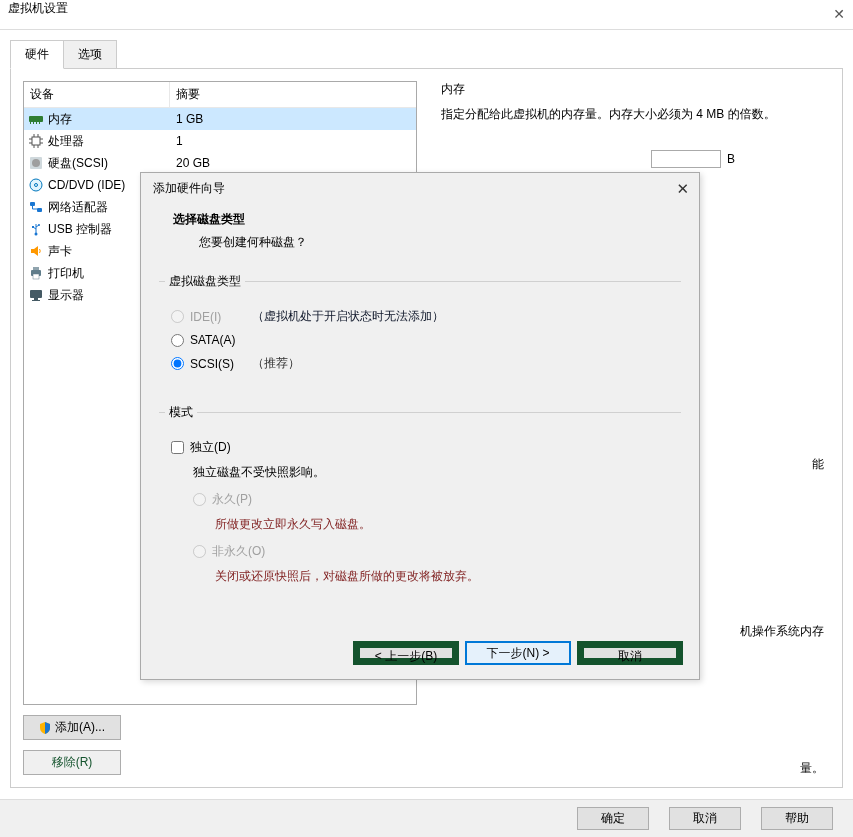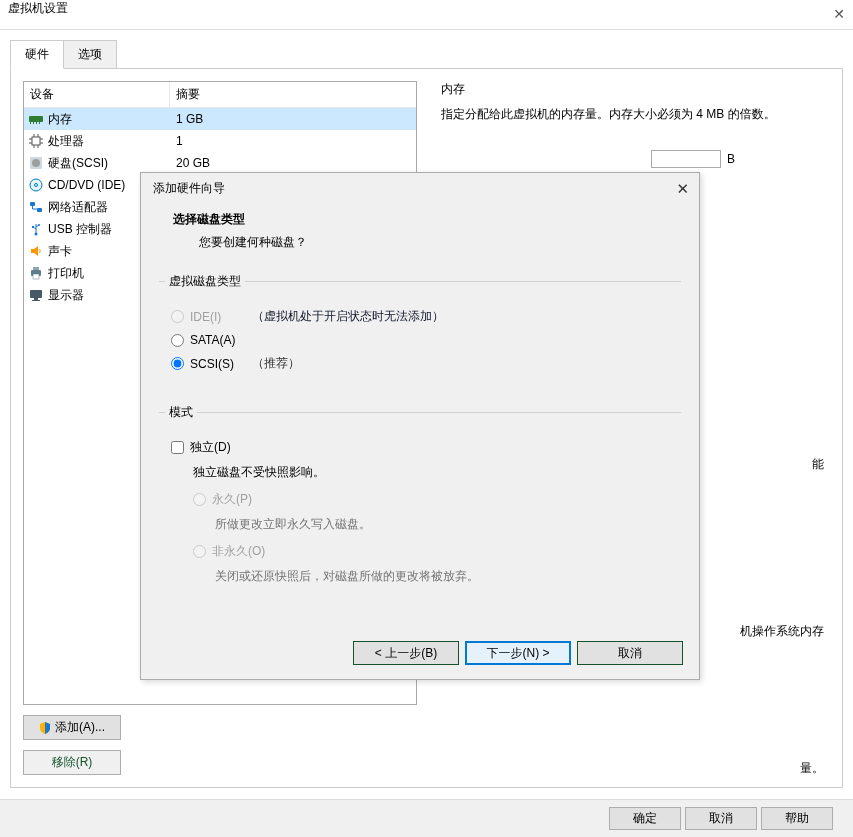--- a/index.html
+++ b/index.html
@@ -31,21 +31,21 @@
 .hw-btn.disabled { color: #14532d; background: #f0f0f0; cursor: default; }
 .shield-icon { width: 12px; height: 12px; display: inline-block; }
 
 .right-col { flex: 1; padding: 0 6px; }
 .right-heading { font-size: 12px; margin-bottom: 6px; }
 .right-text { font-size: 12px; line-height: 1.7; }
 .partial-box { border: 1px solid #aaa; height: 18px; width: 70px; margin-left: 210px; margin-top: 26px; }
 .partial-b { margin-left: 286px; margin-top: -16px; }
 .right-lower { margin-top: 290px; font-size: 12px; }
 
-.footer-buttons { position: absolute; right: 0; bottom: 0; width: 100%; height: 38px; border-top: 1px solid #ddd; background: #f0f0f0; display: flex; justify-content: flex-end; align-items: center; padding-right: 20px; gap: 4px; }
+.footer-buttons { position: absolute; right: 0; bottom: 0; width: 100%; height: 38px; border-top: 1px solid #ddd; background: #f0f0f0; display: flex; justify-content: flex-end; align-items: center; padding-right: 20px; gap: 20px; }
 .footer-btn { width: 72px; height: 23px; border: 1px solid #adadad; background: #e1e1e1; cursor: pointer; }
 
 
 .wizard { position: absolute; left: 140px; top: 172px; width: 560px; height: 508px; background: #f0f0f0; border: 1px solid #aaa; box-shadow: 2px 2px 6px rgba(0,0,0,0.15); z-index: 10; }
 .wizard-title { height: 30px; display: flex; align-items: center; padding: 0 12px; position: relative; font-size: 12px; }
 .wizard-close { position: absolute; right: 10px; top: 7px; font-size: 15px; color: #333; cursor: pointer; background: none; border: none; font-family: inherit; }
 .wizard-header { padding: 8px 32px 14px 32px; }
 .wizard-header-title { font-weight: bold; font-size: 12px; margin-bottom: 6px; }
 .wizard-header-sub { font-size: 12px; padding-left: 26px; }
 .wizard-body { padding: 8px 18px 0 18px; }
@@ -54,25 +54,25 @@
 legend { padding: 0 4px; font-size: 12px; }
 
 .radio-row, .check-row { display: flex; align-items: center; gap: 6px; margin: 8px 0 8px 6px; font-size: 12px; }
 .radio-row.disabled, .check-row.disabled { color: #a0a0a0; }
 .radio-row input[type=radio], .check-row input[type=checkbox] { width: 13px; height: 13px; }
 .radio-label { min-width: 56px; }
 .radio-hint { color: #333; }
 .radio-row.disabled .radio-hint { color: #0f172a; }
 
 .sub-indent { margin-left: 28px; }
-.sub-desc { font-size: 12px; color: #737373; margin: 4px 0 10px 50px; }
+.sub-desc { font-size: 12px; color: #7f1d1d; margin: 4px 0 10px 50px; }
 .sub-desc2 { font-size: 12px; margin: 4px 0 10px 28px; }
 
 .wizard-footer { position: absolute; bottom: 14px; right: 16px; display: flex; gap: 6px; }
-.wiz-btn { width: 106px; height: 24px; border: 1px solid #14532d; background: #e1e1e1; font-size: 12px; cursor: pointer; }
+.wiz-btn { width: 106px; height: 24px; border: 7px solid #14532d; background: #e1e1e1; font-size: 12px; cursor: pointer; }
 .wiz-btn.primary { border: 2px solid #0078d7; background: #e5f1fb; }
 
 
 .ico-mem svg rect { fill: #2e7d32; }
 .ico-cpu svg { stroke: #555; }
 .ico-disk svg circle { fill: #9e9e9e; }
 .ico-cd svg circle { stroke: #0277bd; fill: #e1f5fe; }
 .ico-net svg { fill: #1976d2; }
 .ico-usb svg { fill: #1976d2; }
 .ico-sound svg { fill: #ff9800; }

